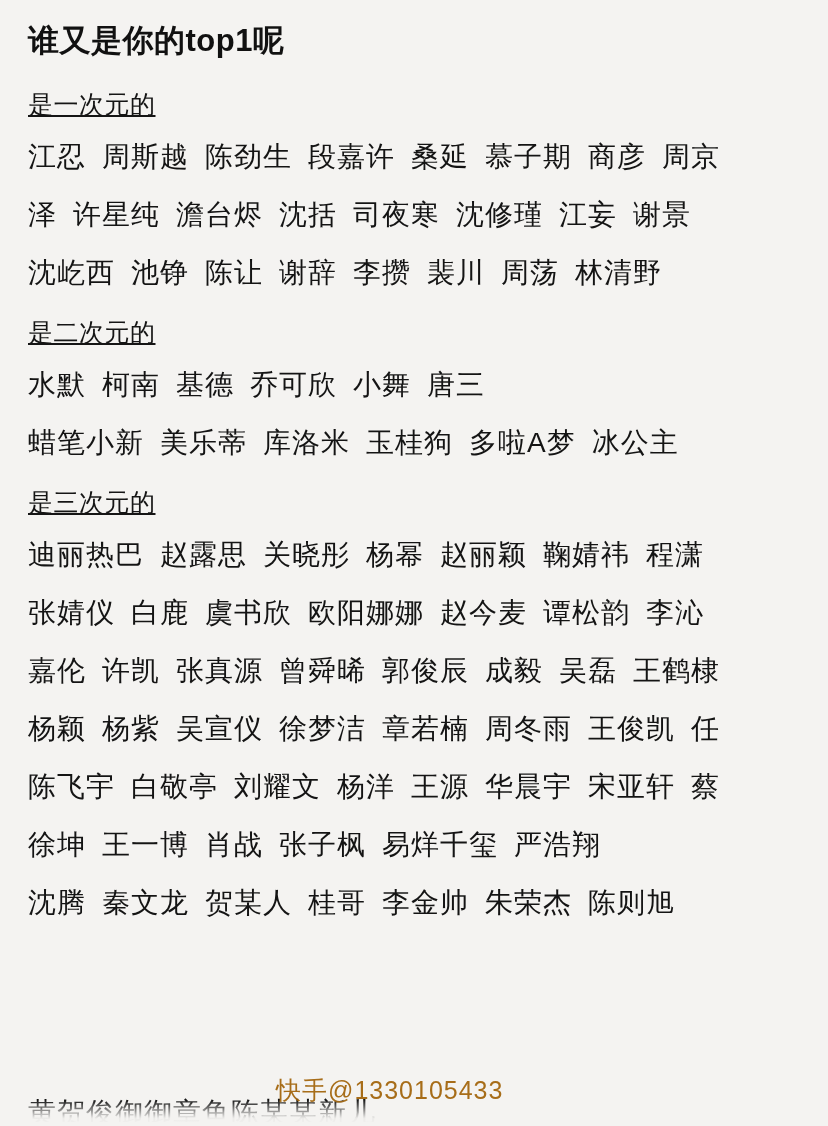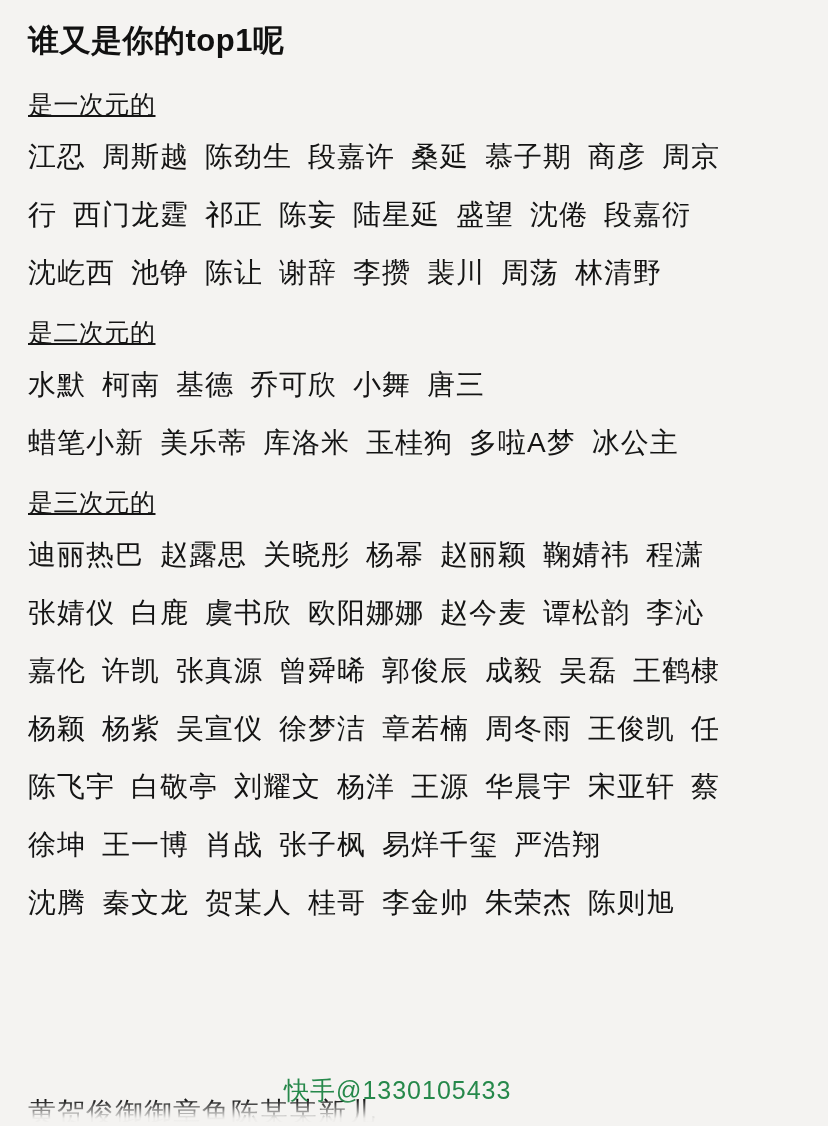--- a/index.html
+++ b/index.html
@@ -52,24 +52,24 @@
   }
   .name-line .nm {
     display: inline-block;
     margin-right: 16px;
   }
   .name-line .nm:last-child {
     margin-right: 4px;
   }
   .watermark {
     position: absolute;
-    left: 284px;
+    left: 276px;
     top: 1074px;
     font-size: 25px;
-    color: #15803d;
+    color: #a16207;
     letter-spacing: 1px;
     opacity: 0.92;
     white-space: nowrap;
   }
   .bottom-fade {
     position: absolute;
     left: 0;
     right: 0;
     bottom: 0;
     height: 26px;
@@ -95,21 +95,21 @@
 <div class="page">
 
   <div class="title">谁又是你的top1呢</div>
 
   <div class="section-head">是一次元的</div>
   <div class="name-block">
     <div class="name-line">
       <span class="nm">江忍</span><span class="nm">周斯越</span><span class="nm">陈劲生</span><span class="nm">段嘉许</span><span class="nm">桑延</span><span class="nm">慕子期</span><span class="nm">商彦</span><span class="nm">周京</span>
     </div>
     <div class="name-line">
-      <span class="nm">行</span><span class="nm">西门龙霆</span><span class="nm">祁正</span><span class="nm">陈妄</span><span class="nm">陆星延</span><span class="nm">盛望</span><span class="nm">沈倦</span><span class="nm">段嘉衍</span>
+      <span class="nm">泽</span><span class="nm">许星纯</span><span class="nm">澹台烬</span><span class="nm">沈括</span><span class="nm">司夜寒</span><span class="nm">沈修瑾</span><span class="nm">江妄</span><span class="nm">谢景</span>
     </div>
     <div class="name-line">
       <span class="nm">沈屹西</span><span class="nm">池铮</span><span class="nm">陈让</span><span class="nm">谢辞</span><span class="nm">李攒</span><span class="nm">裴川</span><span class="nm">周荡</span><span class="nm">林清野</span>
     </div>
   </div>
 
   <div class="section-head">是二次元的</div>
   <div class="name-block">
     <div class="name-line">
       <span class="nm">水默</span><span class="nm">柯南</span><span class="nm">基德</span><span class="nm">乔可欣</span><span class="nm">小舞</span><span class="nm">唐三</span>

